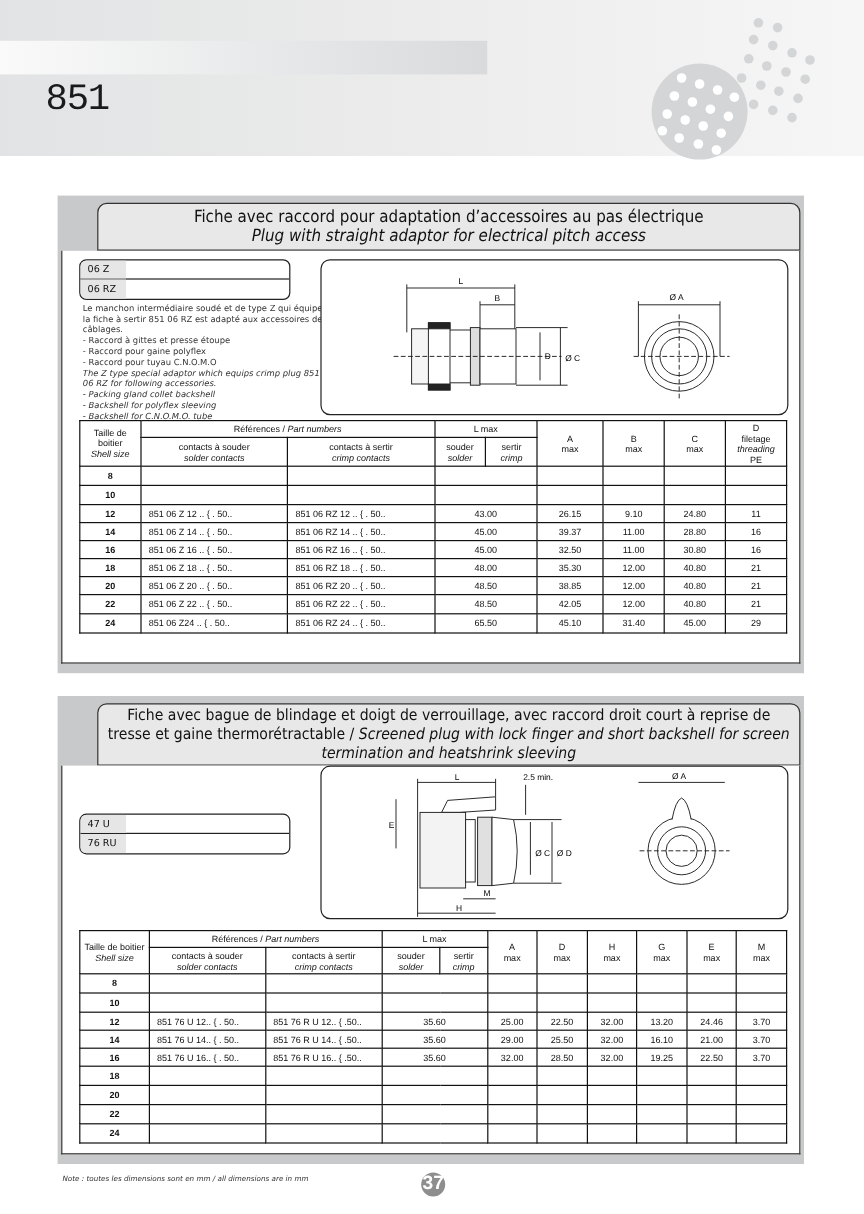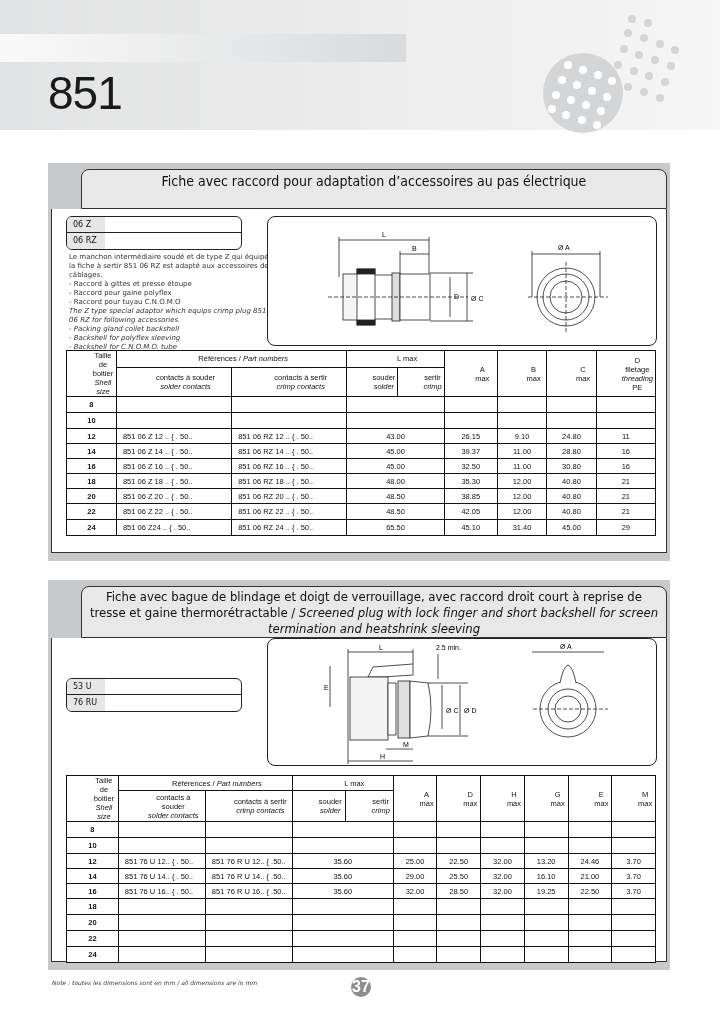--- a/index.html
+++ b/index.html
@@ -9,22 +9,22 @@
   }
   .header {
     position: absolute; left: 0; top: 0; width: 720px; height: 130px;
     background: linear-gradient(90deg, #e2e3e4 0%, #ececec 50%, #f6f6f6 100%);
   }
   .header-band {
     position: absolute; left: 0; top: 34px; width: 406px; height: 28px;
     background: linear-gradient(90deg, #fafafa 0%, #e6e7e8 60%, #d9dadb 100%);
   }
   .series-title {
-    position: absolute; left: 38px; top: 66px; font-family: Liberation Sans, sans-serif;
-    font-size: 46px; font-weight: 300; color: #1a1a1a; letter-spacing: -1px; margin-left: 10px;
+    position: absolute; left: 38px; top: 66px; font-family: Liberation Mono, monospace;
+    font-size: 31px; font-weight: 300; color: #1a1a1a; letter-spacing: -1px;
   }
   .logo { position: absolute; left: 540px; top: 15px; width: 175px; height: 120px; }
 
   .section {
     position: absolute; left: 48px; width: 622px; background: #c8c9ca;
   }
   .sec1 { top: 163px; height: 398px; }
   .sec2 { top: 580px; height: 390px; }
   .sec-title {
     position: absolute; left: 3px; right: 3px; top: 6px; background: #e8e8e8;
@@ -58,21 +58,21 @@
   .drawing-box {
     position: absolute; border: 1px solid #222; border-radius: 8px; background: #fff;
   }
   .dim { font-size: 7px; font-family: "Liberation Sans", sans-serif; }
 
   table.spec {
     position: absolute; border-collapse: collapse; font-size: 7.5px; font-family: "Liberation Sans", sans-serif;
     background: #fff;
   }
   table.spec th, table.spec td { border: 1px solid #111; text-align: center; font-weight: normal; padding: 0 2px; }
-  table.spec th { font-size: 7.5px; line-height: 9px; padding-left: 25px; }
+  table.spec th { font-size: 7.5px; line-height: 9px; }
   table.spec .it { font-style: italic; }
   table.spec td.size { font-weight: bold; }
   table.spec td.left { text-align: left; padding-left: 6px; }
   .noh td { border-top: none; border-bottom: none; }
 
   .footnote { position: absolute; left: 52px; top: 979px; font-size: 6px; font-style: italic; color: #333; }
   .page-num {
     position: absolute; left: 351px; top: 977px; width: 20px; height: 20px; border-radius: 50%;
     background: #8e8e8e; color: #fff; font-size: 16px; font-weight: bold; text-align: center; line-height: 20px;
     font-family: "Liberation Sans", sans-serif;
@@ -122,20 +122,21 @@
         <circle cx="120" cy="83" r="4"></circle>
       <circle cx="92" cy="4" r="4"></circle>
         <circle cx="108" cy="8" r="4"></circle>
     </g>
   </svg>
 </div>
 
 <div class="section sec1">
   <div class="sec-title">
     <div class="title-fr">Fiche avec raccord pour adaptation d’accessoires au pas électrique</div>
+    <div class="title-en">Plug with straight adaptor for electrical pitch access</div>
   </div>
   <div class="sec-body">
     <div class="ref-box" style="left:14px; top:7px;">
       <div class="ref-row">
         <div class="ref-code">06 Z</div>
           <div class="ref-val"></div>
       </div>
       <div class="ref-row">
         <div class="ref-code">06 RZ</div>
           <div class="ref-val"></div>
@@ -316,21 +317,21 @@
 
 <div class="section sec2">
   <div class="sec-title">
     <div class="title-fr">Fiche avec bague de blindage et doigt de verrouillage, avec raccord droit court à reprise de</div>
     <div class="title-fr"><span>tresse et gaine thermorétractable /</span><span class="title-en"> Screened plug with lock finger and short backshell for screen</span></div>
     <div class="title-en">termination and heatshrink sleeving</div>
   </div>
   <div class="sec-body">
     <div class="ref-box" style="left:14px; top:40px;">
       <div class="ref-row">
-        <div class="ref-code">53 U</div>
+        <div class="ref-code">47 U</div>
           <div class="ref-val"></div>
       </div>
       <div class="ref-row">
         <div class="ref-code">76 RU</div>
           <div class="ref-val"></div>
       </div>
     </div>
     <div class="drawing-box" style="left:215px; top:0px; width:390px; height:128px;">
       <svg width="390" height="128" viewBox="0 0 390 128">
         <g stroke="#222" fill="none" stroke-width="0.8">

